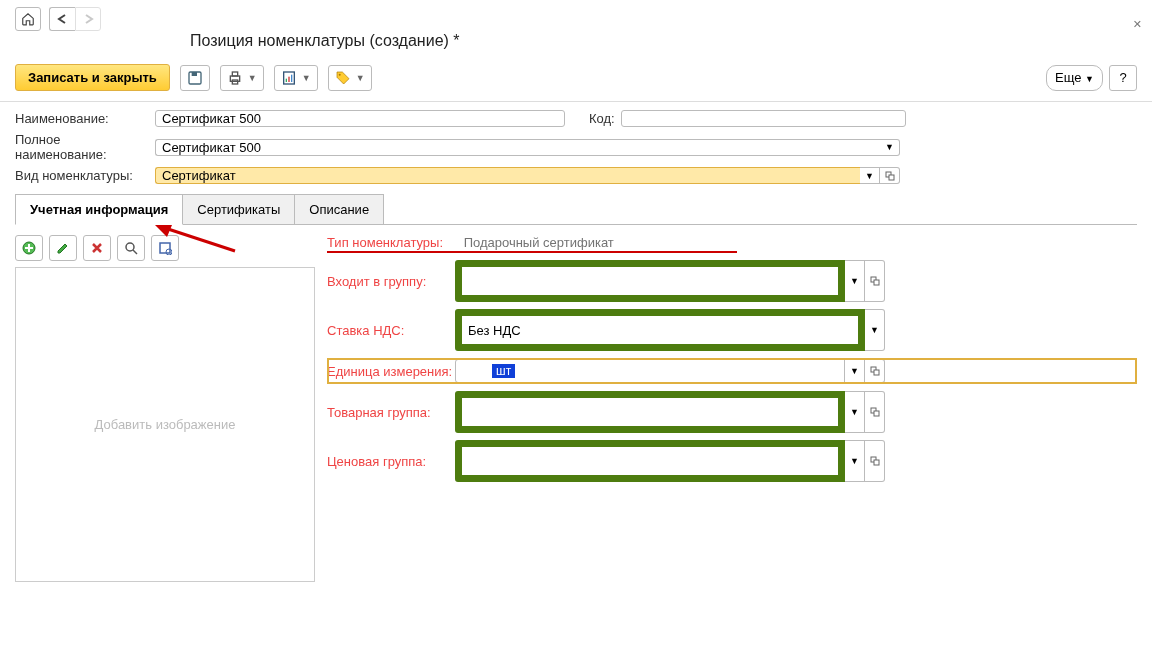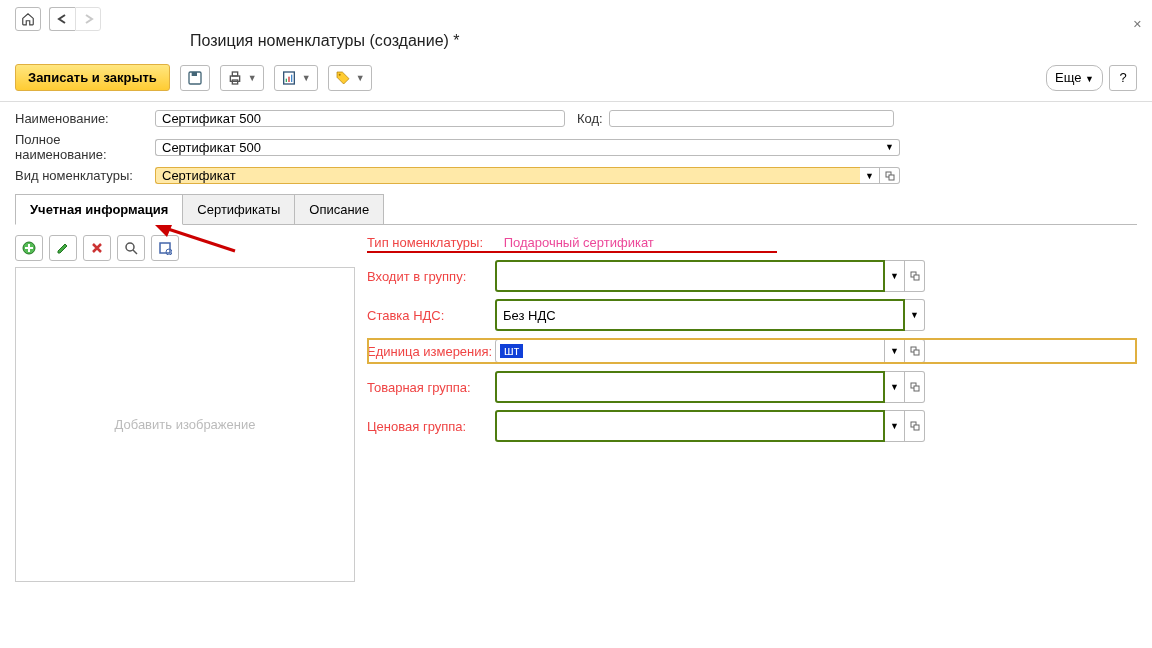--- a/index.html
+++ b/index.html
@@ -25,33 +25,33 @@
   .txt-input { border: 1px solid #bbb; border-radius: 3px; height: 17px; padding: 2px 6px; background: #fff; }
   .dd-field { display: flex; flex: 1; }
   .dd-field input { flex: 1; border-radius: 3px 0 0 3px; border-right: none; }
   .dd-btn { width: 20px; border: 1px solid #bbb; border-left: none; background: #fff; cursor: pointer; display: flex; align-items: center; justify-content: center; font-size: 9px; }
   .open-btn { width: 20px; border: 1px solid #bbb; border-left: none; background: #fff; cursor: pointer; border-radius: 0 3px 3px 0; display: flex; align-items: center; justify-content: center; }
   .highlight-field { background: #ffe9a8; border: 1px solid #e0b040; }
   .tabs { display: flex; margin: 10px 15px 0 15px; }
   .tab { padding: 7px 14px; border: 1px solid #bbb; background: #f0f0f0; cursor: pointer; margin-right: -1px; }
   .tab.active { background: #fff; border-bottom: 1px solid #fff; position: relative; z-index: 2; font-weight: bold; }
   .tab-content { margin: 0 15px; border-top: 1px solid #bbb; margin-top: -1px; padding-top: 10px; display: flex; gap: 12px; }
-  .img-col { width: 340px; }
+  .img-col { width: 300px; }
   .img-toolbar { display: flex; gap: 6px; margin-bottom: 6px; }
   .sm-btn { width: 28px; height: 26px; border: 1px solid #bbb; border-radius: 3px; background: #fff; display: inline-flex; align-items: center; justify-content: center; cursor: pointer; }
   .img-drop { border: 1px solid #ccc; height: 315px; display: flex; align-items: center; justify-content: center; color: #bbb; background: #fff; }
   .props-col { flex: 1; }
   .prow { display: flex; align-items: center; margin-bottom: 7px; }
   .plbl { width: 128px; color: #ef4444; }
-  .pval-static { color: #ec4899; padding-left: 5px; }
+  .pval-static { color: #737373; padding-left: 5px; }
   .type-underline { border-bottom: 2px solid #c00; display: inline-block; padding-bottom: 1px; }
   .measure-highlight { outline: 2px solid #e0b040; outline-offset: -2px; }
-  .unit-sel { background: #1040d8; color: #fff; padding: 0 4px; font-size: 12px; }
+  .unit-sel { background: #1040d8; color: #fff; padding: 0 4px; font-size: 12px; margin-left: 32px; }
   .dd-small { display: flex; width: 430px; }
-  .dd-small input { flex: 1; border: 2px solid #4d7c0f; border-radius: 3px 0 0 3px; height: 24px; padding: 14px 6px; }
+  .dd-small input { flex: 1; border: 7px solid #4d7c0f; border-radius: 3px 0 0 3px; height: 24px; padding: 14px 6px; }
   .dd-sbtn { width: 20px; border: 1px solid #bbb; border-left: none; background: #fff; cursor: pointer; display: flex; align-items: center; justify-content: center; font-size: 9px; }
   .open-sbtn { width: 20px; border: 1px solid #bbb; border-left: none; background: #fff; cursor: pointer; border-radius: 0 3px 3px 0; display: flex; align-items: center; justify-content: center; }
   .arrow { position: absolute; left: 150px; top: 223px; pointer-events: none; z-index: 10; }
   .close-x { position: absolute; right: 10px; top: 18px; color: #777; font-size: 11px; cursor: pointer; }
   svg { display: block; }
 </style>
 </head>
 <body>
 
 <span class="close-x">✕</span>
@@ -113,21 +113,21 @@
   <div class="right-group">
     <button class="more-btn"><span>Еще</span> <span style="font-size:9px;">▼</span></button>
     <button class="help-btn">?</button>
   </div>
 </div>
 
 <div class="form-area">
   <div class="form-row">
     <span class="lbl w1">Наименование:</span>
     <input class="txt-input" style="width: 410px;" value="Сертификат 500">
-    <span class="lbl" style="margin-left:12px;">Код:</span>
+    <span class="lbl" style="margin-left:24px;">Код:</span>
     <input class="txt-input" style="width: 285px; margin-left: 6px;" value="">
   </div>
   <div class="form-row">
     <span class="lbl w2">Полное наименование:</span>
     <div class="dd-field" style="max-width:745px;">
       <input class="txt-input" value="Сертификат 500" style="">
       <button class="dd-btn" style="border-radius:0 3px 3px 0;">▼</button>
     </div>
   </div>
   <div class="form-row">

